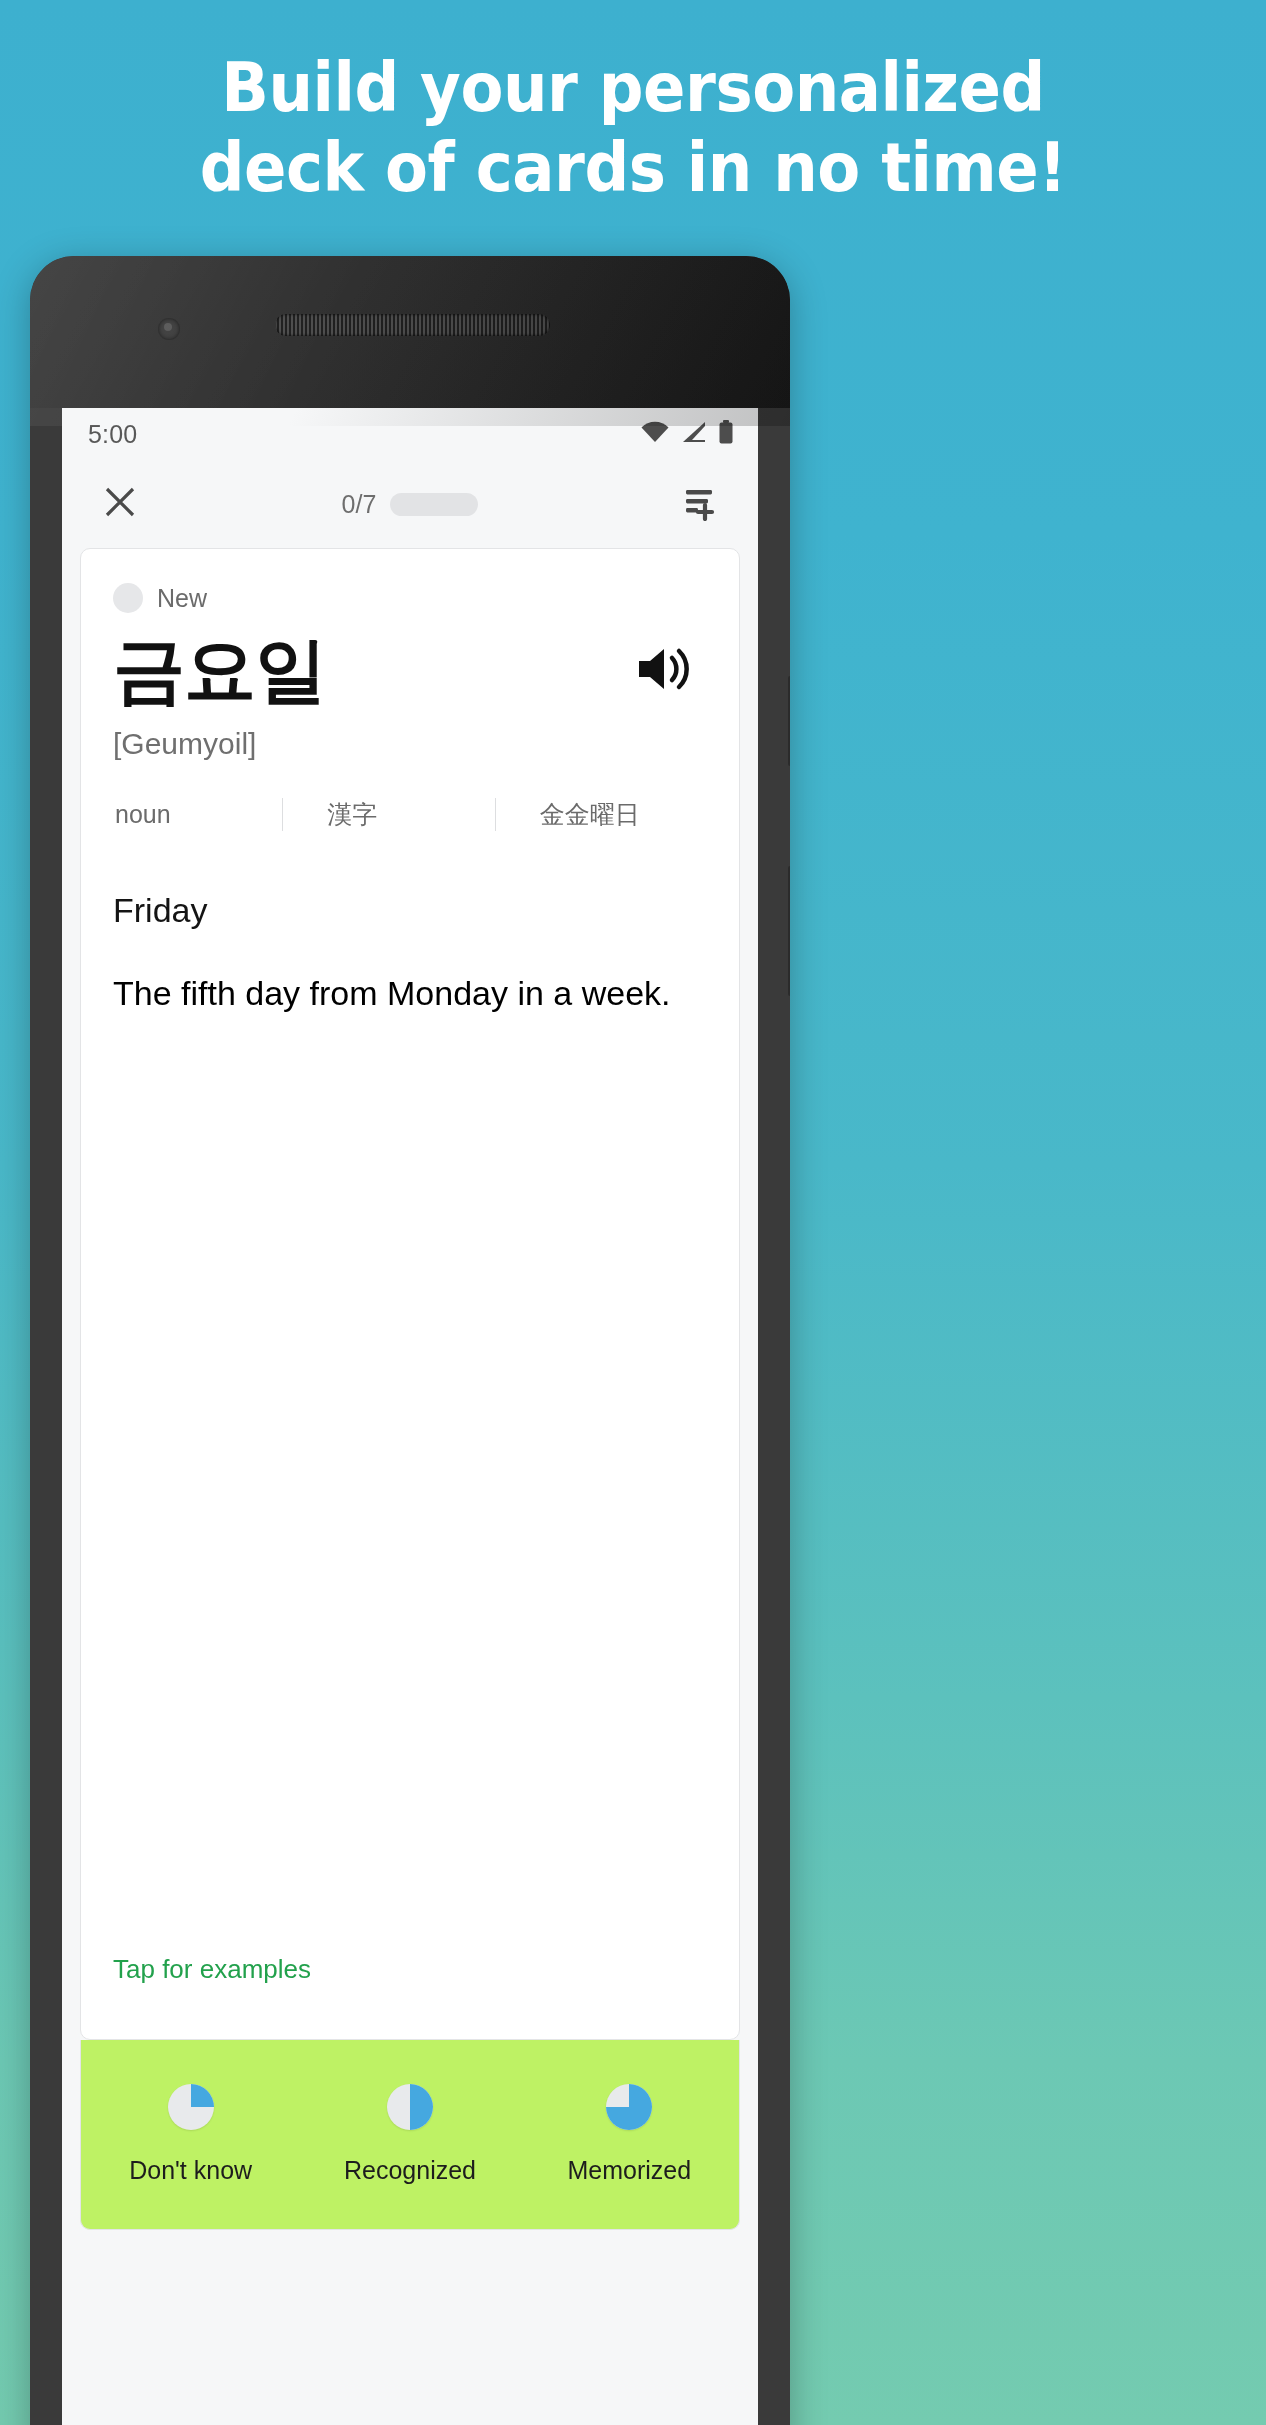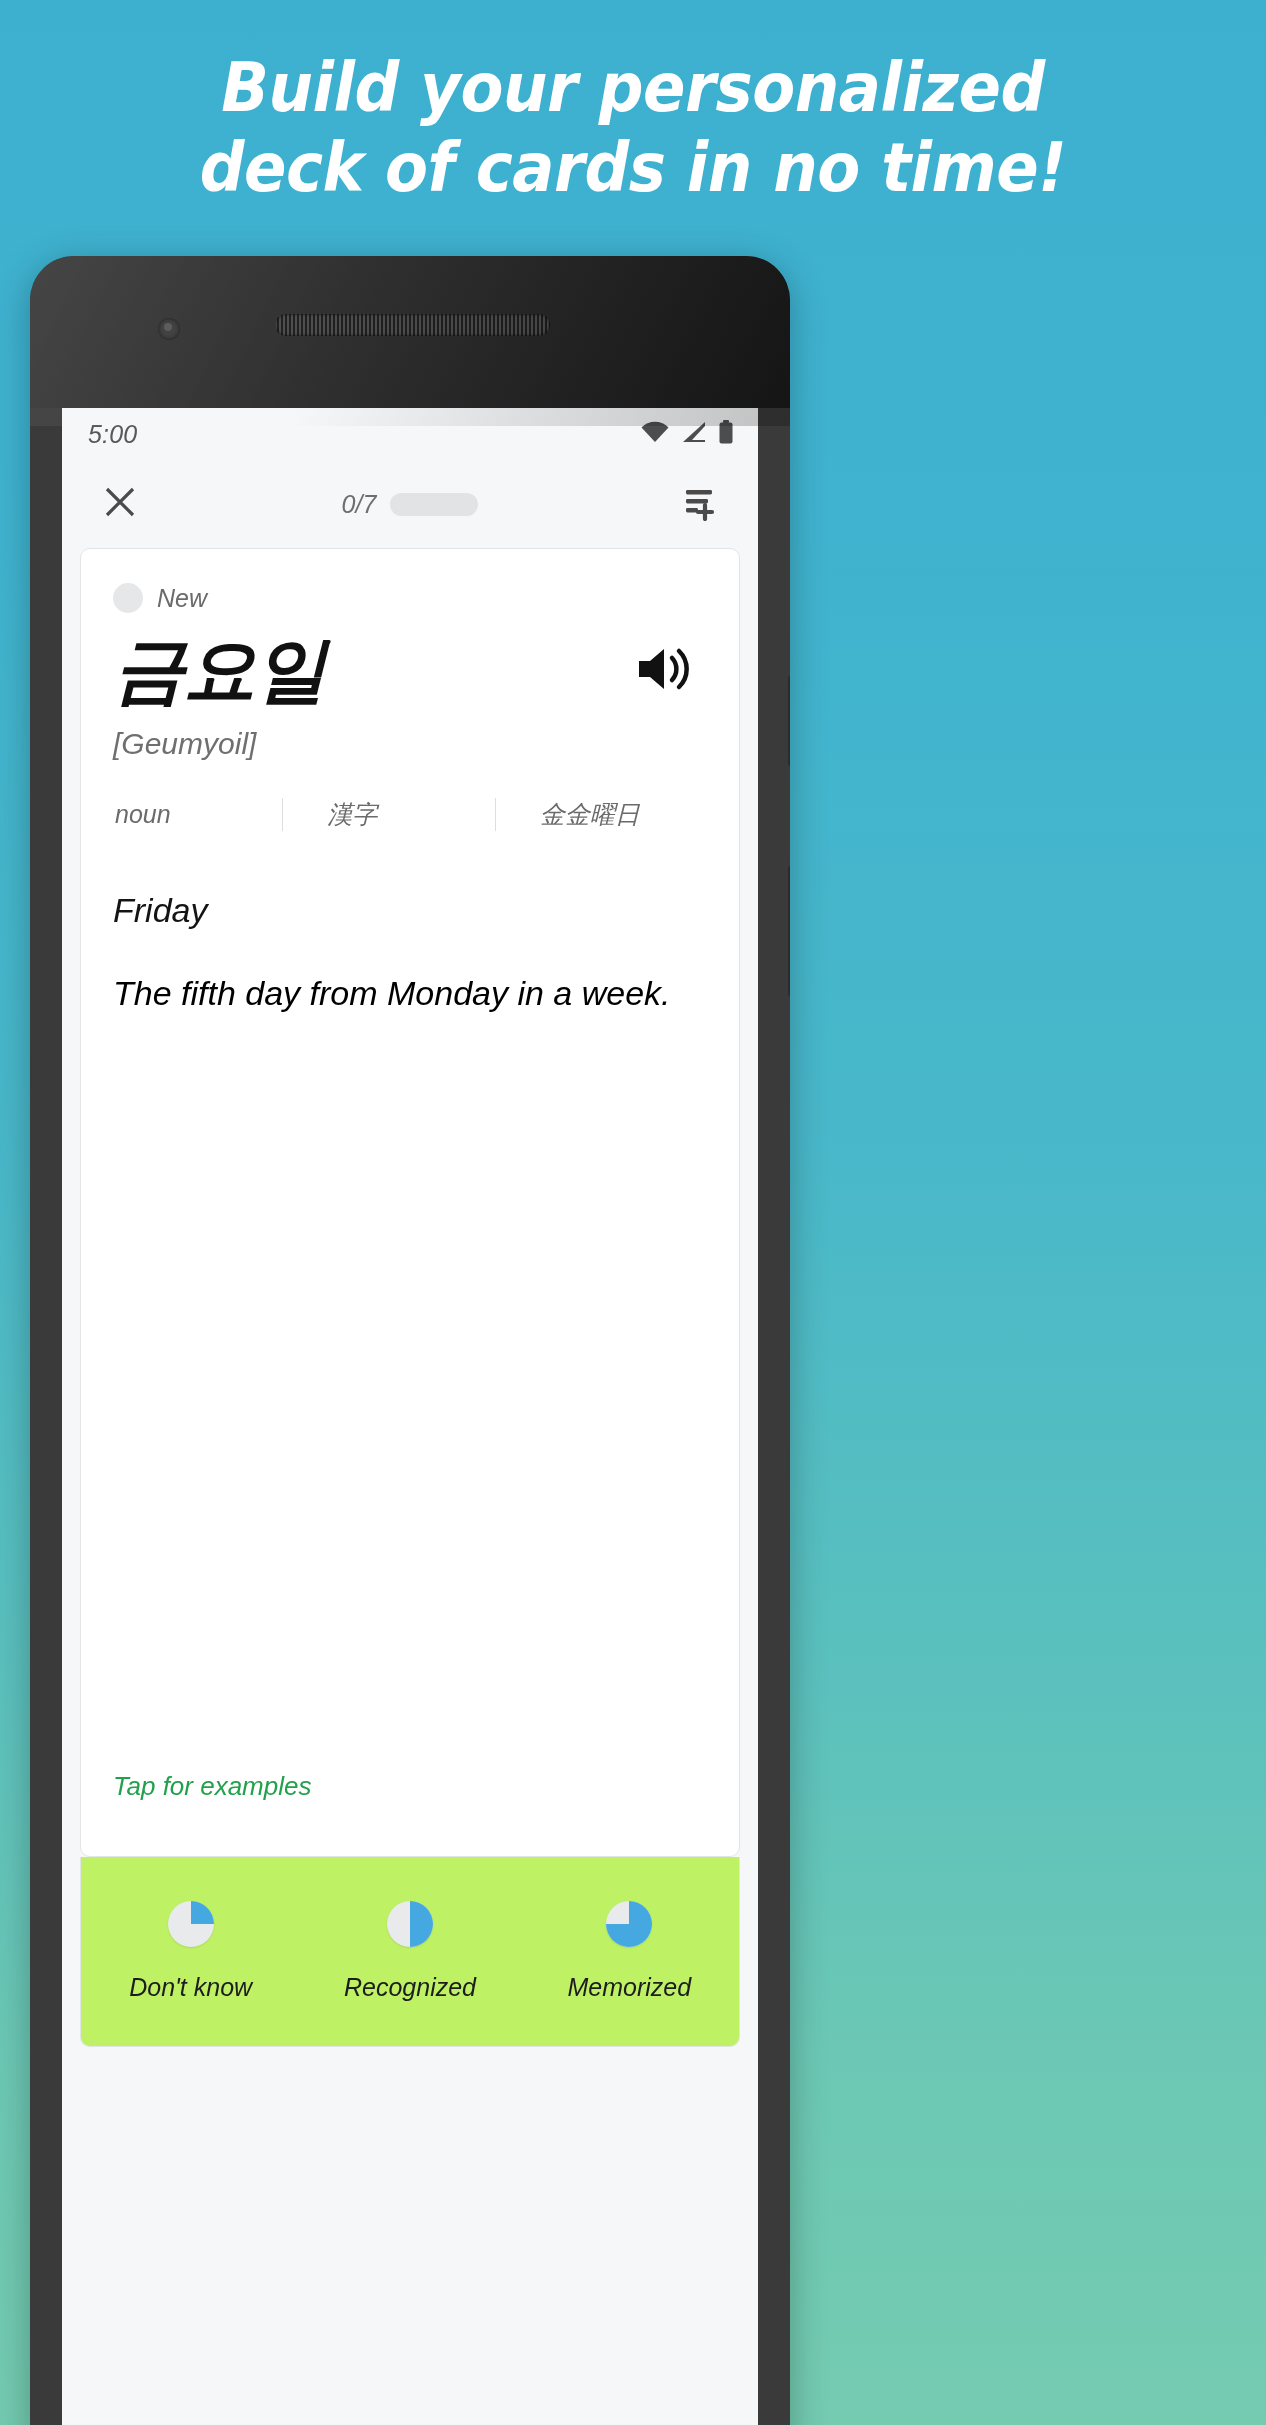--- a/index.html
+++ b/index.html
@@ -16,21 +16,20 @@
     width: 1266px;
     height: 2425px;
     background: linear-gradient(180deg,
         #3db0cf 0%,
         #3fb3cf 22%,
         #49b8c9 48%,
         #5cc1bd 70%,
         #6cc8b4 85%,
         #74cbb0 100%);
     overflow: hidden;
-    font-style: italic;
   }
 
   .headline {
     position: absolute;
     left: 0;
     top: 48px;
     width: 1266px;
     text-align: center;
     color: #ffffff;
     font-family: "DejaVu Sans", sans-serif;
@@ -181,21 +180,21 @@
   
   .card-area {
     background: #f6f7f8;
     padding: 0 18px 0 18px;
     height: 1908px;
   }
   .card {
     background: #ffffff;
     border: 1px solid #e3e4e6;
     border-radius: 10px;
-    height: 1309px;
+    height: 1492px;
     display: flex;
     flex-direction: column;
     padding: 34px 32px 24px 32px;
     position: relative;
   }
 
   .status-row { display: flex; align-items: center; gap: 14px; }
   .status-dot {
     width: 30px; height: 30px;
     border-radius: 50%;

